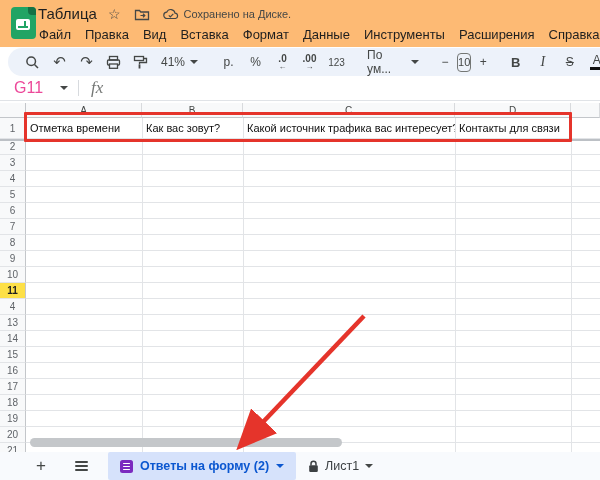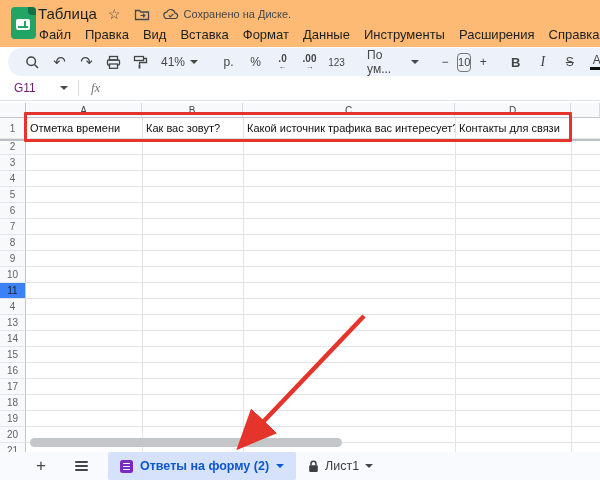--- a/index.html
+++ b/index.html
@@ -44,36 +44,36 @@
   .italic-i { font-family:"Liberation Serif", serif; font-style:italic; font-size:14px; }
   .strike-i { font-size:12px; text-decoration:line-through; }
   .color-a { display:flex; flex-direction:column; align-items:center; line-height:1; }
   .color-a .a { font-size:12px; font-weight:500; }
   .color-a .bar { width:13px; height:3px; background:#111; margin-top:1px; }
 
   
   .formulabar { position:absolute; left:0; top:76px; width:600px; height:25px; background:#fff;
                 border-bottom:1px solid #e0e3e7; display:flex; align-items:center; }
   .name-box { width:78px; display:flex; align-items:center; justify-content:space-between;
-              padding:0 10px 0 14px; font-size:12px; color:#701a75; }
+              padding:0 10px 0 14px; font-size:16px; color:#ec4899; }
   .fb-sep { width:1px; height:16px; background:#d7dade; }
-  .fx { font-family:"Liberation Serif", serif; font-style:italic; font-size:13px; color:#747775;
+  .fx { font-family:"Liberation Serif", serif; font-style:italic; font-size:17px; color:#747775;
         margin-left:12px; }
 
   
   .grid { position:absolute; left:0; top:103px; width:600px; height:349px; background:#fff; overflow:hidden; }
   .corner { position:absolute; left:0; top:0; width:26px; height:15px; background:#f8f9fa;
             border-right:1px solid #c3c6ca; border-bottom:1px solid #c3c6ca; z-index:3; }
   .col-header { position:absolute; top:0; height:15px; background:#f8f9fa;
                 border-right:1px solid #d8dadd; border-bottom:1px solid #c3c6ca;
                 font-size:10px; color:#444746; display:flex; align-items:center; justify-content:center; z-index:2; }
   .row-header { position:absolute; left:0; width:26px; background:#f8f9fa;
                 border-right:1px solid #c3c6ca; border-bottom:1px solid #e2e4e7;
                 font-size:10px; color:#5f6368; display:flex; align-items:center; justify-content:center; z-index:2; }
-  .row-header.selected { background:#3b82f6; color:#1f1f1f; font-weight:400; }
+  .row-header.selected { background:#fde047; color:#1f1f1f; font-weight:700; }
   .grid-row { position:absolute; left:26px; right:0; border-bottom:1px solid #e2e4e7; background:#fff; }
   .vline { position:absolute; top:0; bottom:0; width:1px; background:#e2e4e7; z-index:1; }
   .cell-text { position:absolute; font-size:11px; color:#111; line-height:20px; white-space:nowrap;
                overflow:hidden; z-index:2; padding-left:4px; }
   .frozen-line { position:absolute; left:0; width:600px; height:2px; background:#bcc0c5; z-index:3; }
 
   
   .red-rect { position:absolute; left:24px; top:112px; width:548px; height:30px;
               border:3px solid #e5342b; z-index:6; border-radius:1px; }
   #arrow-svg { position:absolute; left:0; top:0; width:600px; height:480px; z-index:7; pointer-events:none; }

